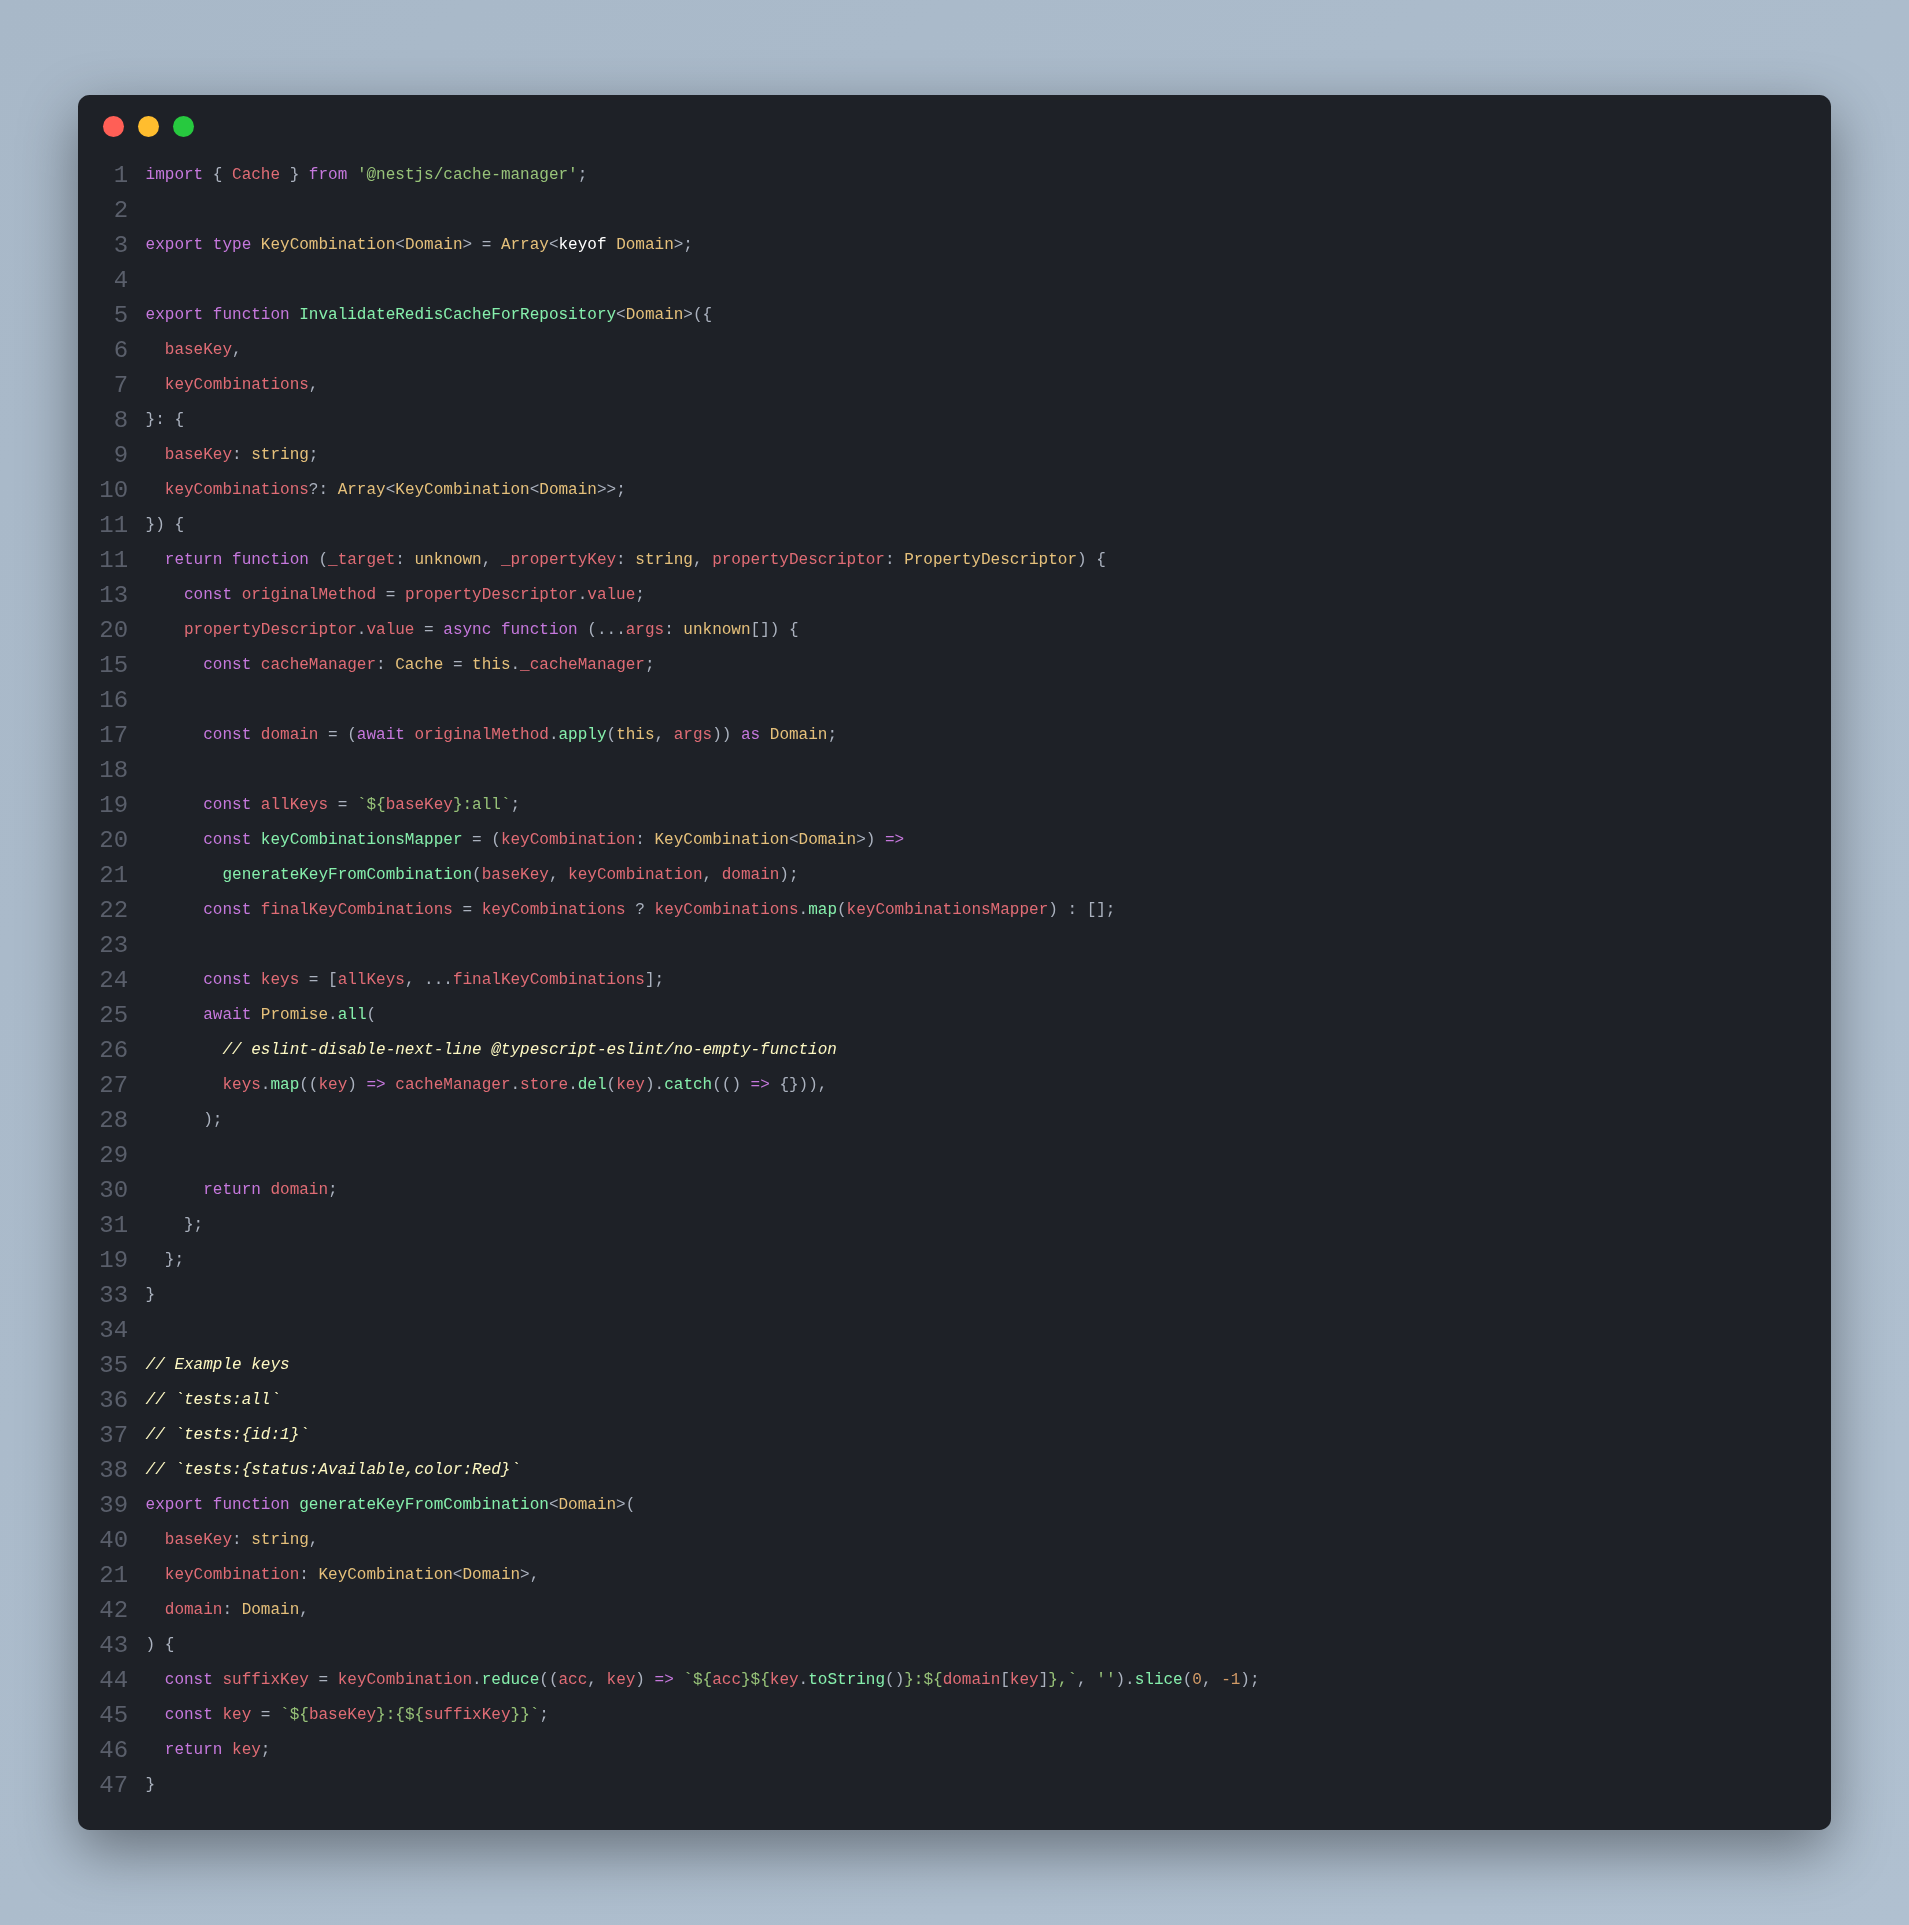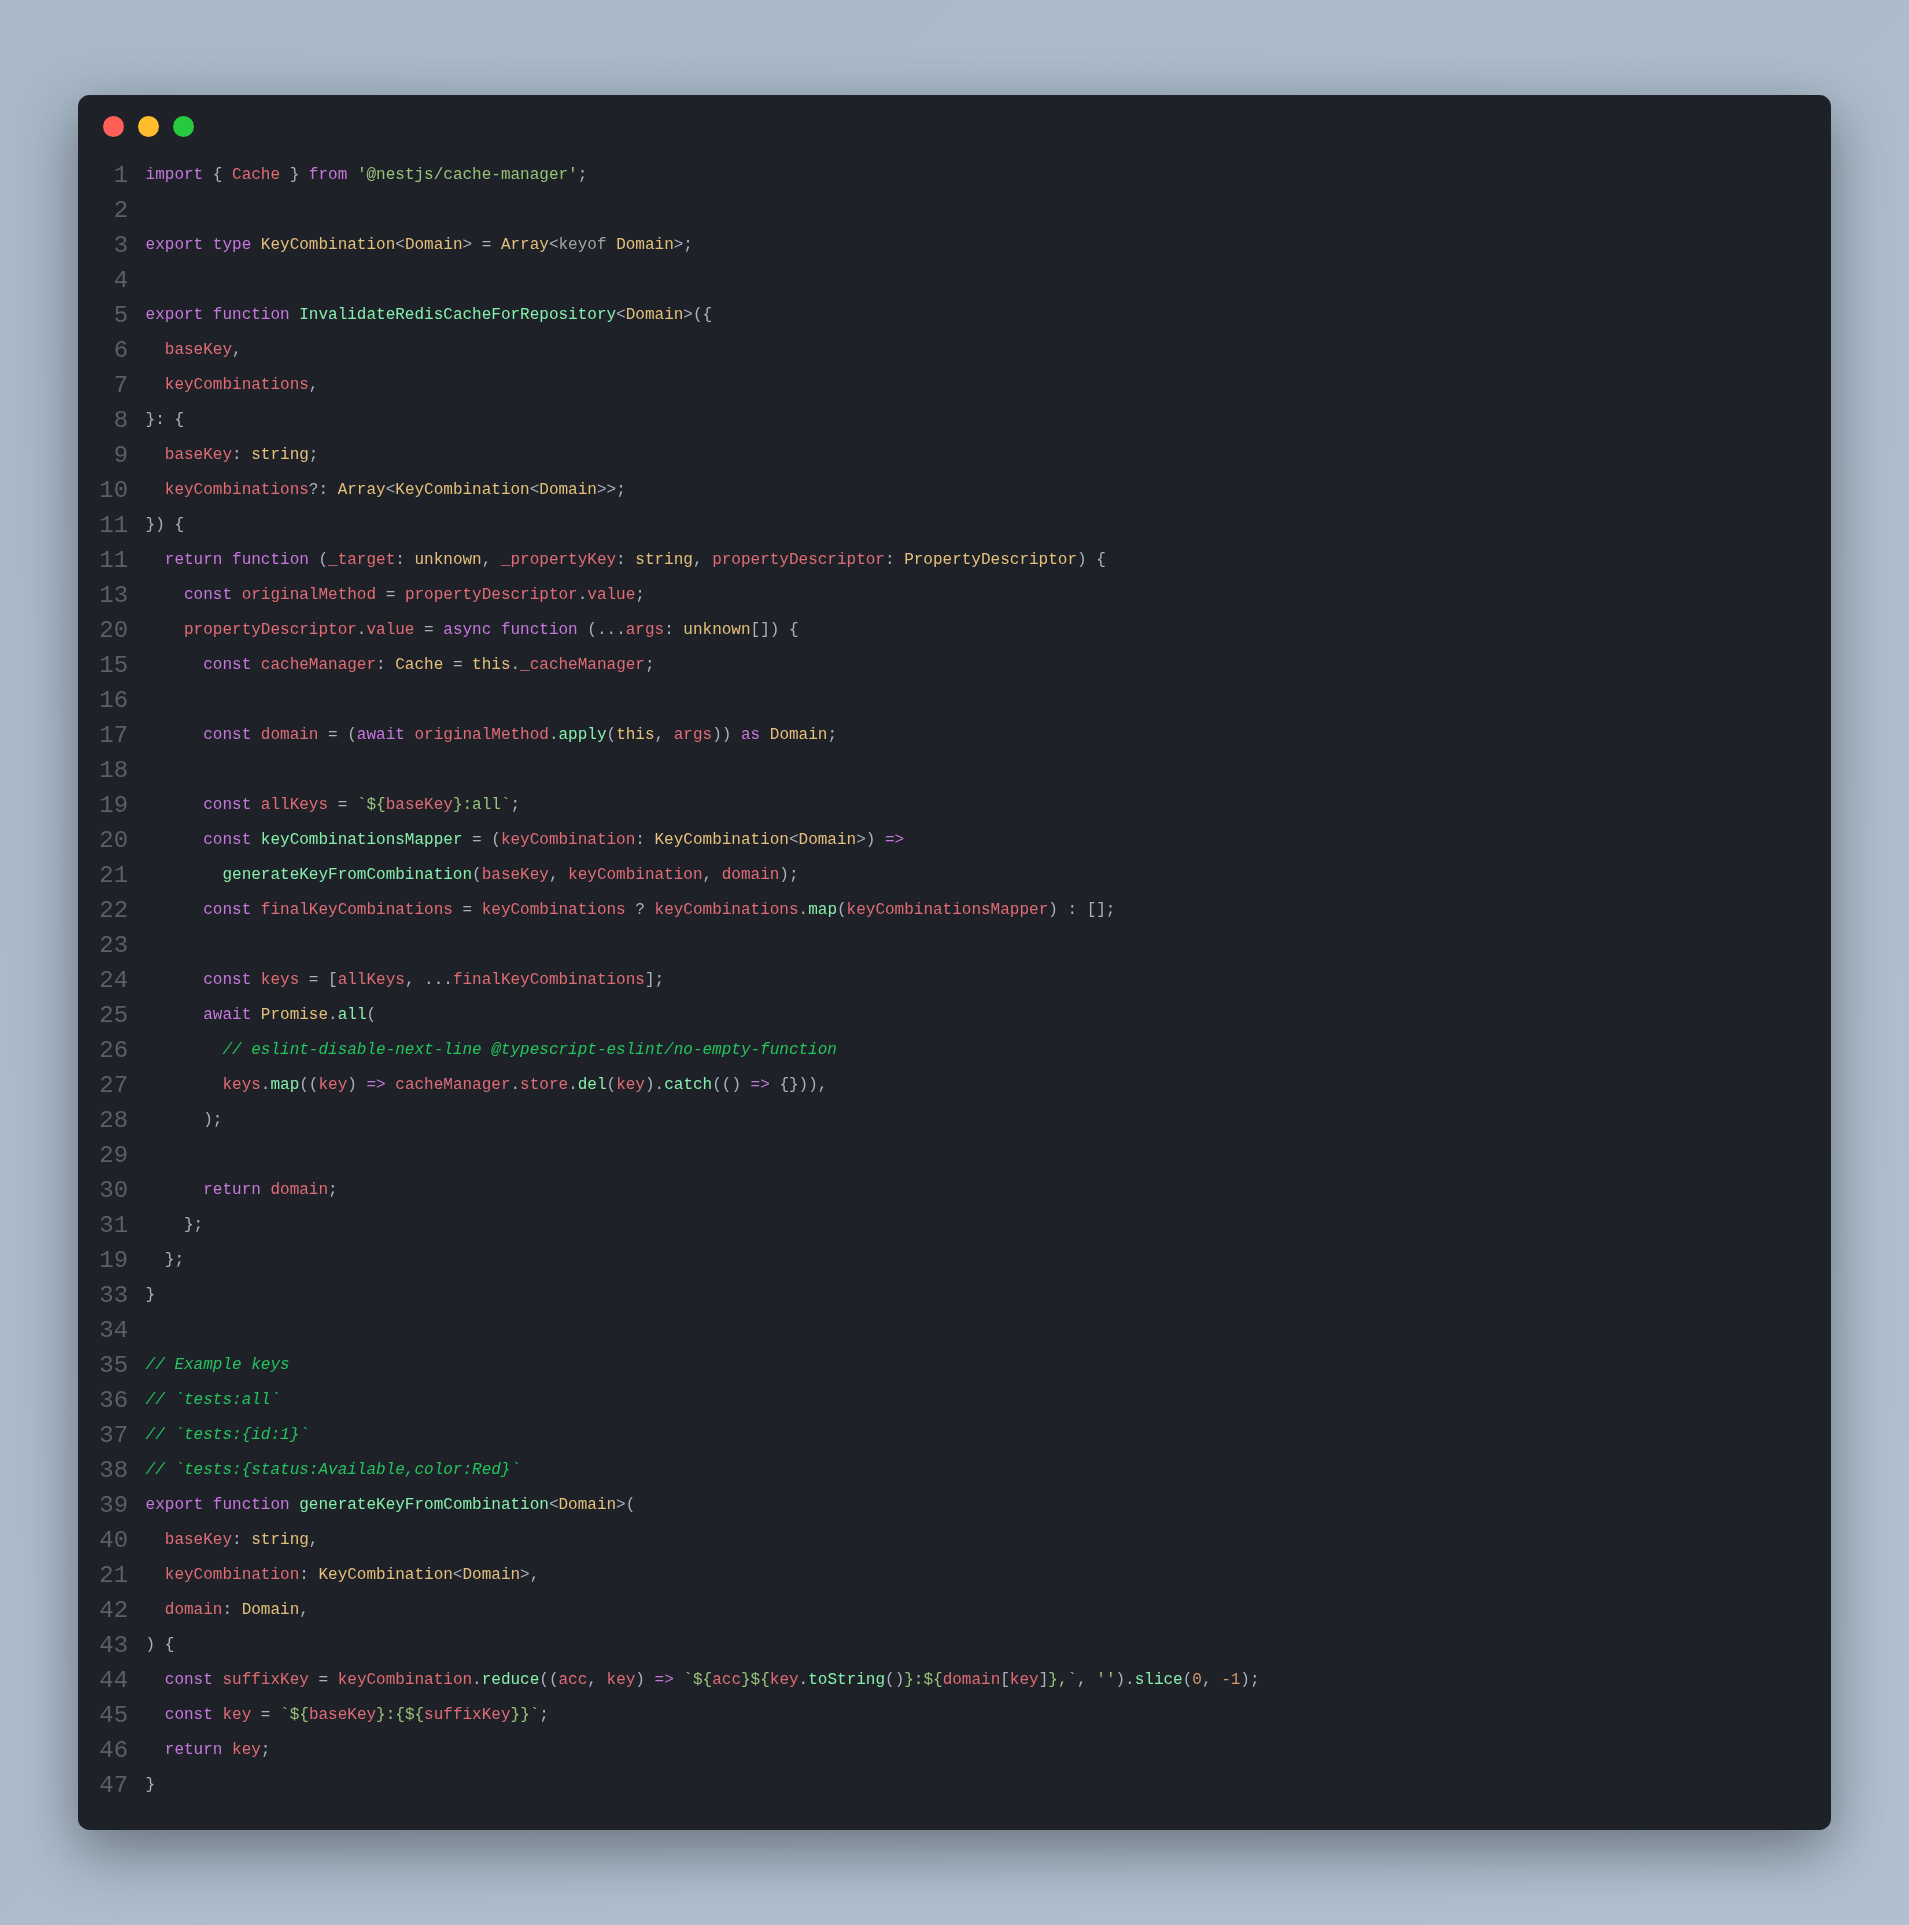--- a/index.html
+++ b/index.html
@@ -48,24 +48,24 @@
     font-size: 16px;
     line-height: 35px;
     color: #abb2bf;
     white-space: pre;
   }
   .k  { color: #c678dd; }  
   .s  { color: #98c379; }  
   .t  { color: #e5c07b; }  
   .f  { color: #86efac; }  
   .v  { color: #e06c75; }  
-  .c  { color: #22c55e; font-style: italic; }  
+  .c  { color: #fef9c3; font-style: italic; }  
   .n  { color: #d19a66; }  
   .p  { color: #abb2bf; }  
-  .o  { color: #a3a3a3; }  
+  .o  { color: #ffffff; }  
   .th { color: #e5c07b; }
 </style>
 </head>
 <body>
 
 <div class="editor">
   <div class="titlebar">
     <div class="traffic-light red"></div>
     <div class="traffic-light yellow"></div>
     <div class="traffic-light green"></div>

